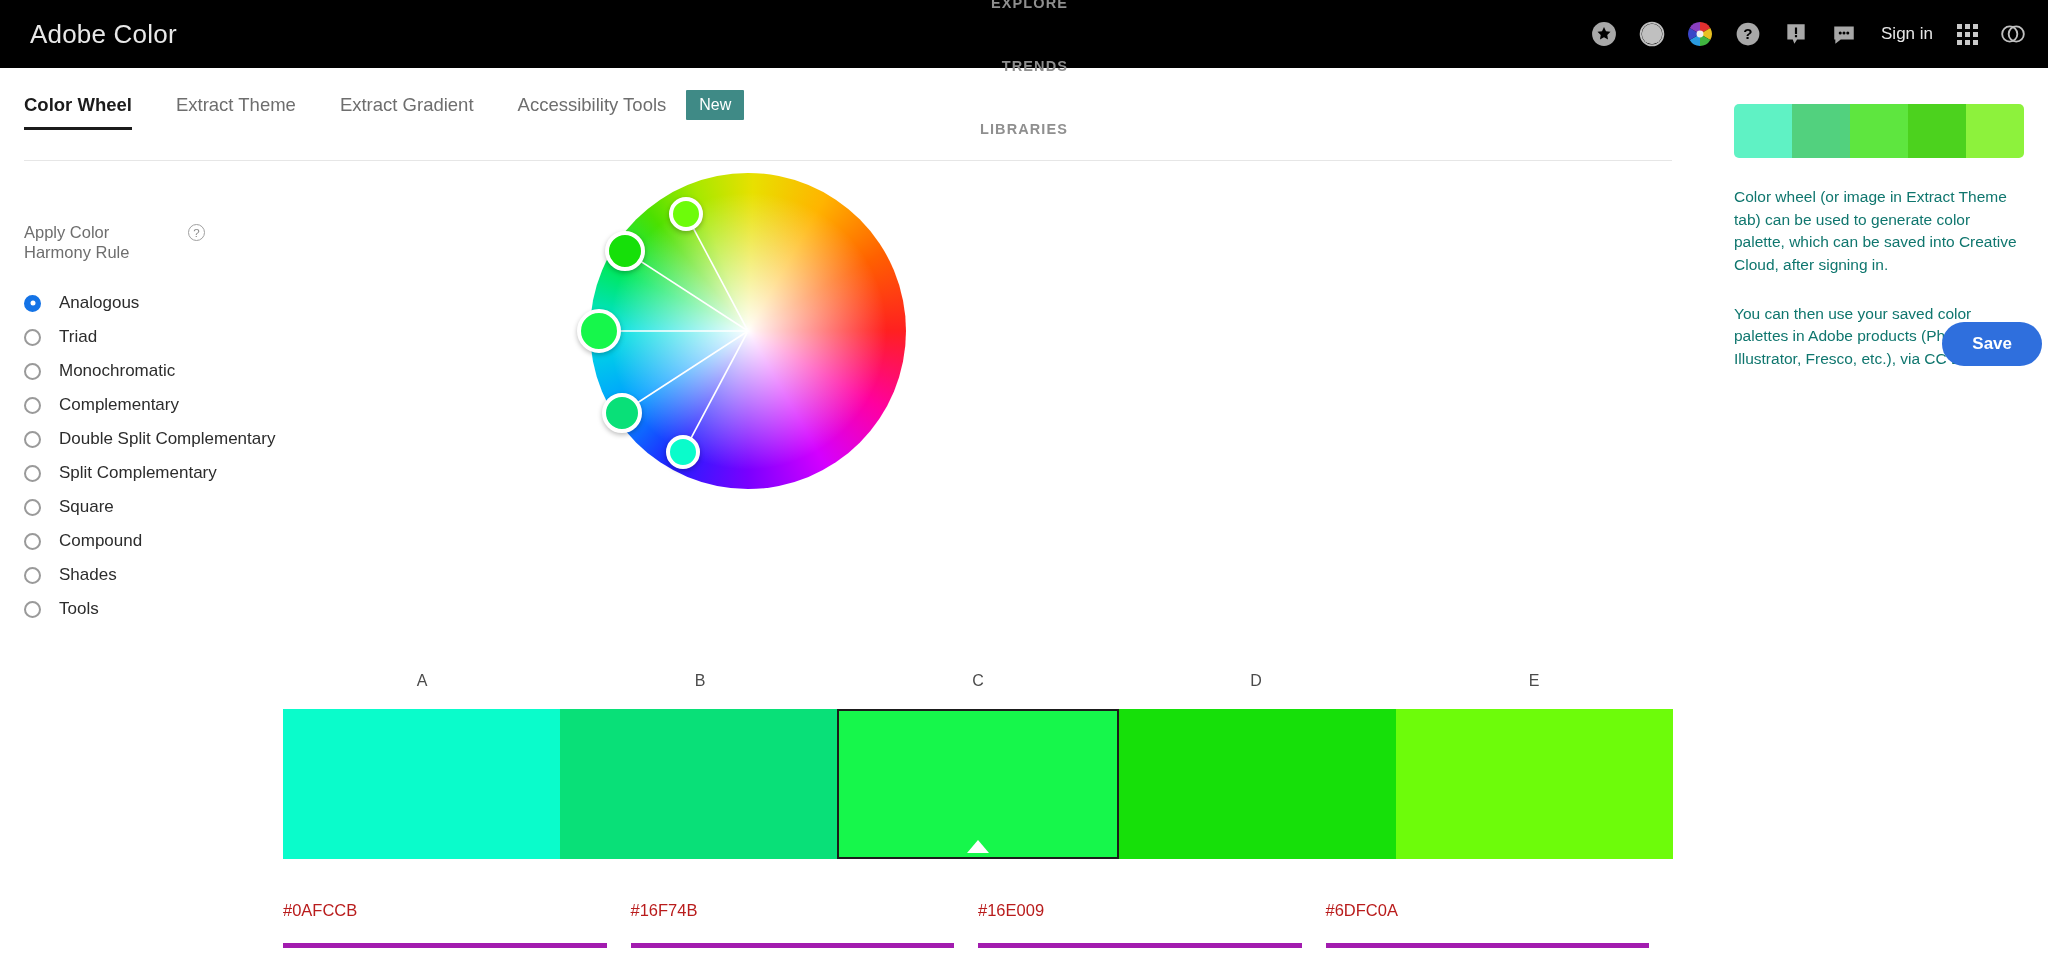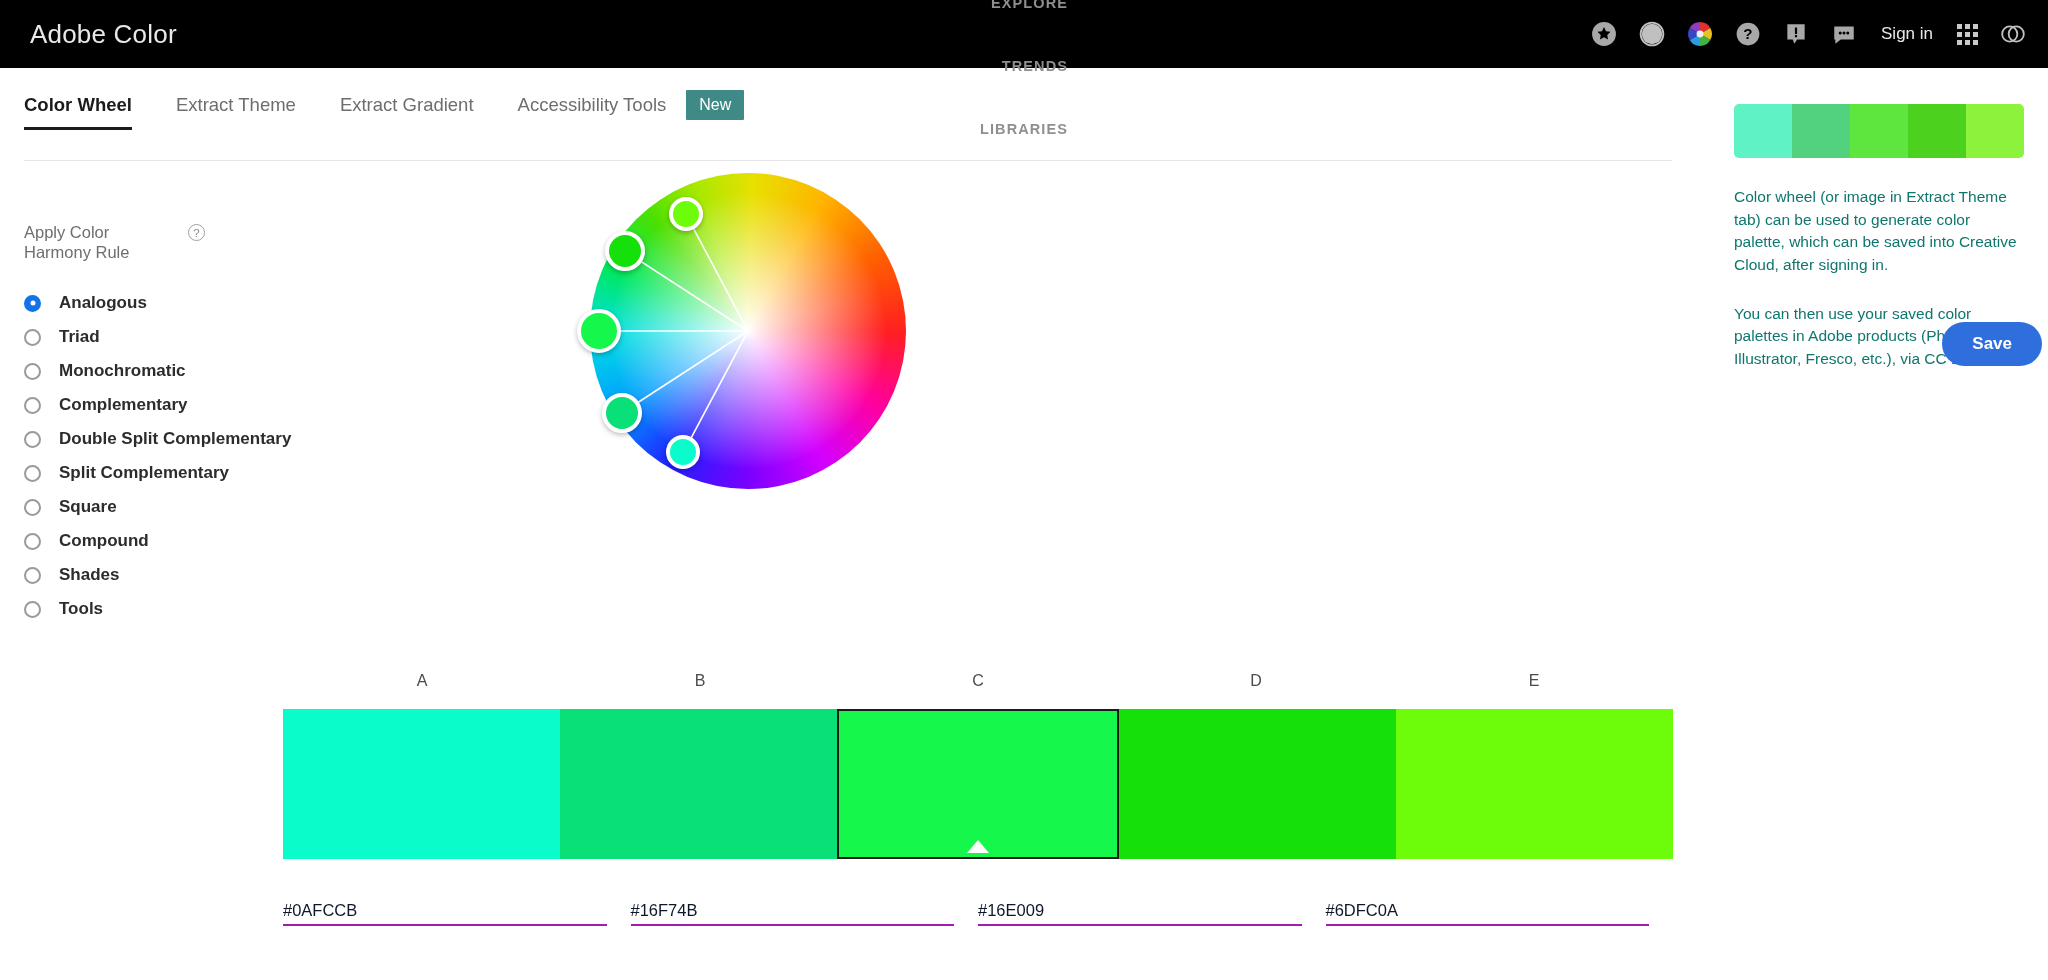--- a/index.html
+++ b/index.html
@@ -85,21 +85,21 @@
   .harmony-title {
     font-size: 16.5px; color: #6e6e6e; line-height: 1.22;
     width: 150px;
   }
   .qmark {
     width: 17px; height: 17px; border: 1.3px solid #a0a0a0;
     border-radius: 50%; color: #8a8a8a; font-size: 11.5px;
     display: flex; align-items: center; justify-content: center;
     flex: none; margin-top: 2px;
   }
-  .radiolist { margin-top: 24px; font-weight: bold; }
+  .radiolist { margin-top: 24px; }
   .radiorow {
     display: flex; align-items: center; gap: 18px;
     height: 34px; cursor: pointer;
   }
   .radio {
     width: 17px; height: 17px; border-radius: 50%;
     border: 2px solid #9a9a9a; flex: none; position: relative;
     background: #fff;
   }
   .radio.on { border-color: #1473e6; background: #1473e6; }
@@ -165,22 +165,22 @@
   .caret {
     position: absolute; left: 50%; bottom: 4px; transform: translateX(-50%);
     width: 0; height: 0;
     border-left: 11px solid transparent;
     border-right: 11px solid transparent;
     border-bottom: 13px solid #ffffff;
   }
   .hexrow { position: relative; display: flex; margin-top: 42px; }
   .hexcell { flex: 1; padding-right: 24px; }
   .hexvalue {
-    font-size: 16.5px; color: #0f172a; padding-bottom: 4px;
-    border-bottom: 2px solid #a21caf; display: block; width: 100%;
+    font-size: 16.5px; color: #b91c1c; padding-bottom: 23px;
+    border-bottom: 5px solid #a21caf; display: block; width: 100%;
   }
 
   
   .sidepanel { position: absolute; left: 1734px; top: 104px; width: 290px; }
   .sidestrip {
     display: flex; height: 54px; border-radius: 5px; overflow: hidden;
   }
   .sidestrip div { flex: 1; }
   .sidetext {
     margin-top: 28px; font-size: 15.5px; color: #0f766e; line-height: 1.46;

